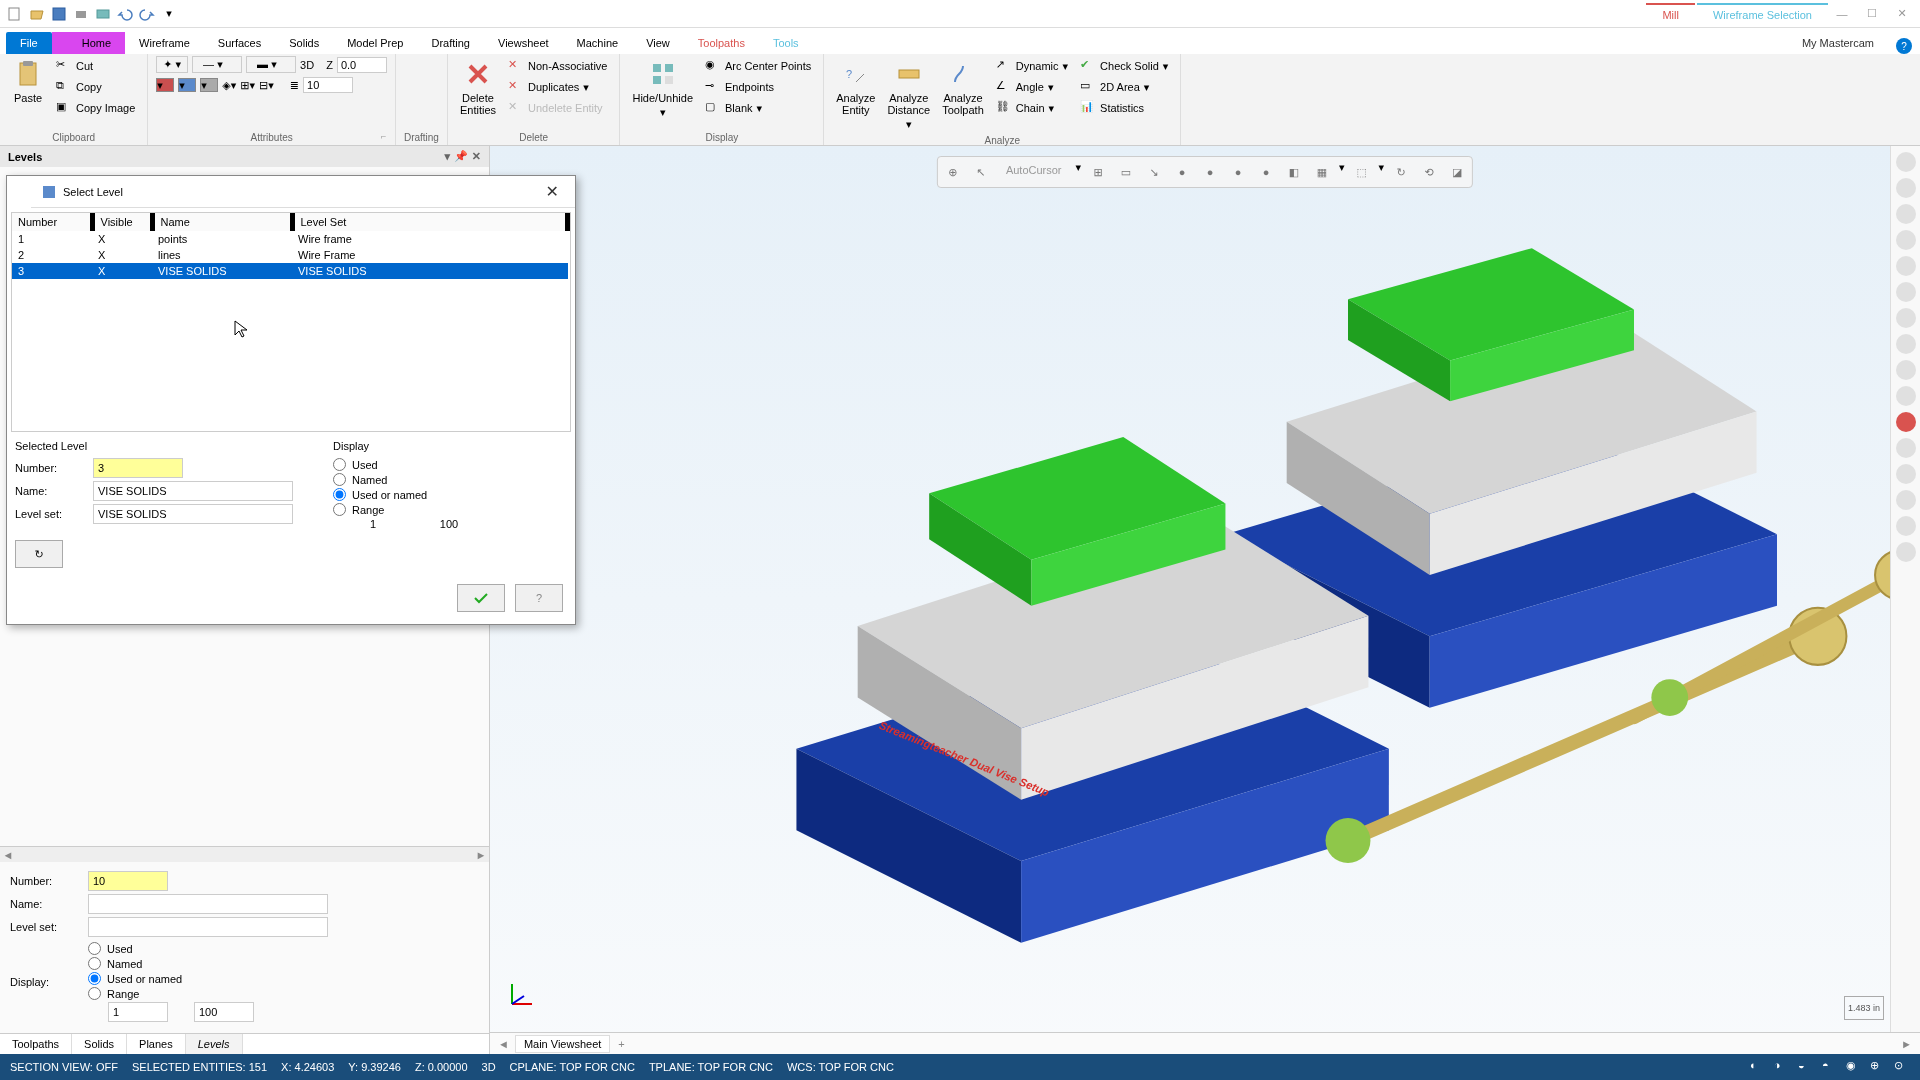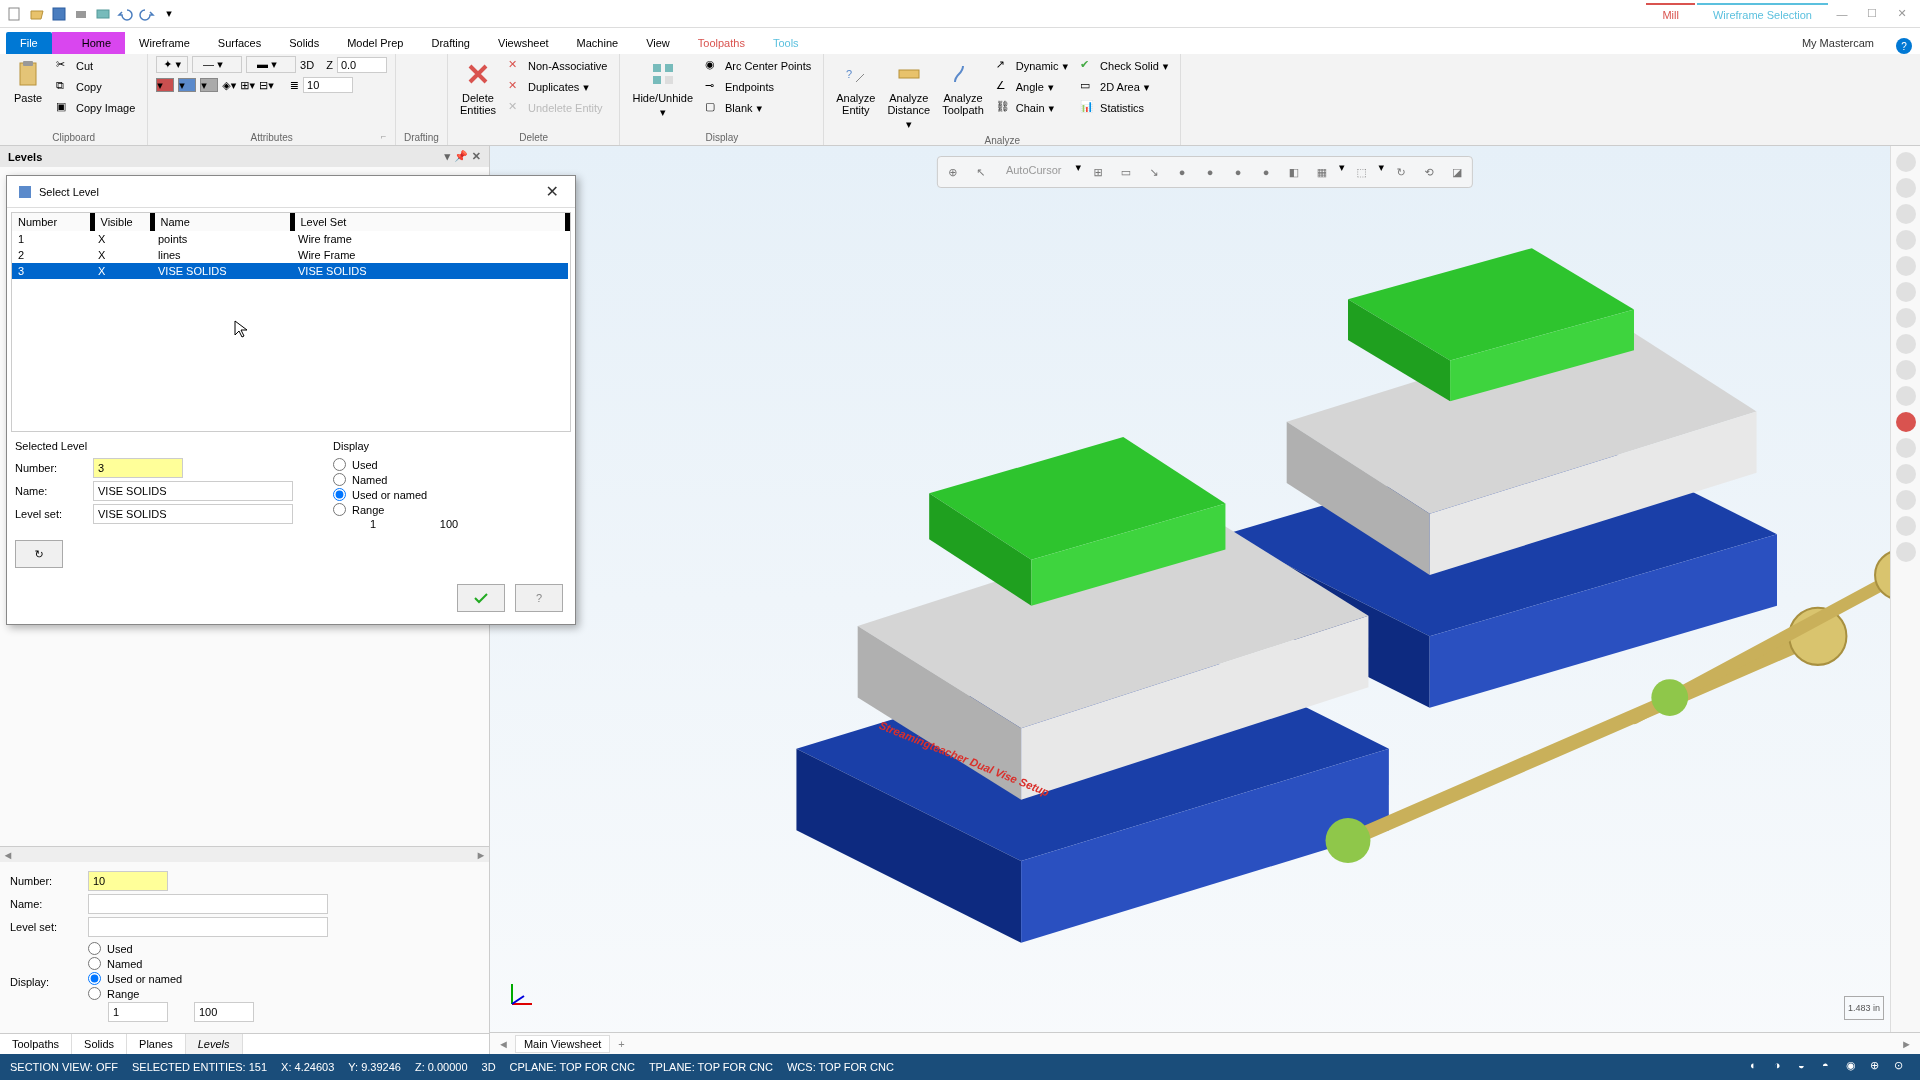--- a/index.html
+++ b/index.html
@@ -49,21 +49,21 @@
 .lvl-lower { padding: 6px 10px; }
 .frow { display: flex; align-items: center; margin: 3px 0; gap: 8px; }
 .frow label { width: 70px; }
 .frow input[type=text] { border: 1px solid #ccc; padding: 2px 4px; height: 20px; }
 .num-input { background: #ffff99; width: 80px; }
 .name-input { width: 240px; }
 .radio-row { display: flex; align-items: center; gap: 6px; margin: 2px 0; }
 
 
 .dialog { position: absolute; top: 175px; left: 6px; width: 570px; background: #fff; border: 1px solid #888; box-shadow: 3px 3px 8px rgba(0,0,0,.3); z-index: 100; }
-.dlg-title { background: #fff; padding: 6px 10px; display: flex; align-items: center; border-bottom: 1px solid #ddd; }
+.dlg-title { background: #fff; padding: 6px 10px; display: flex; align-items: center; border-bottom: 1px solid #ddd; margin-left: 24px; }
 .dlg-title .ic { width: 16px; height: 16px; margin-right: 6px; }
 .dlg-close { margin-left: auto; font-size: 16px; cursor: pointer; color: #333; padding: 0 6px; }
 .dlg-body { padding: 4px; }
 .lvl-table { width: 100%; border: 1px solid #ccc; height: 220px; overflow: auto; }
 .lvl-table table { width: 100%; border-collapse: collapse; }
 .lvl-table th { text-align: left; padding: 3px 6px; border-right: 5px solid #000000; background: #fafafa; font-weight: normal; }
 .lvl-table td { padding: 2px 6px; }
 .lvl-table tr.sel td { background: #0066cc; color: #fff; }
 .dlg-lower { display: flex; gap: 40px; padding: 8px 4px; }
 .dlg-col { flex: 1; }

